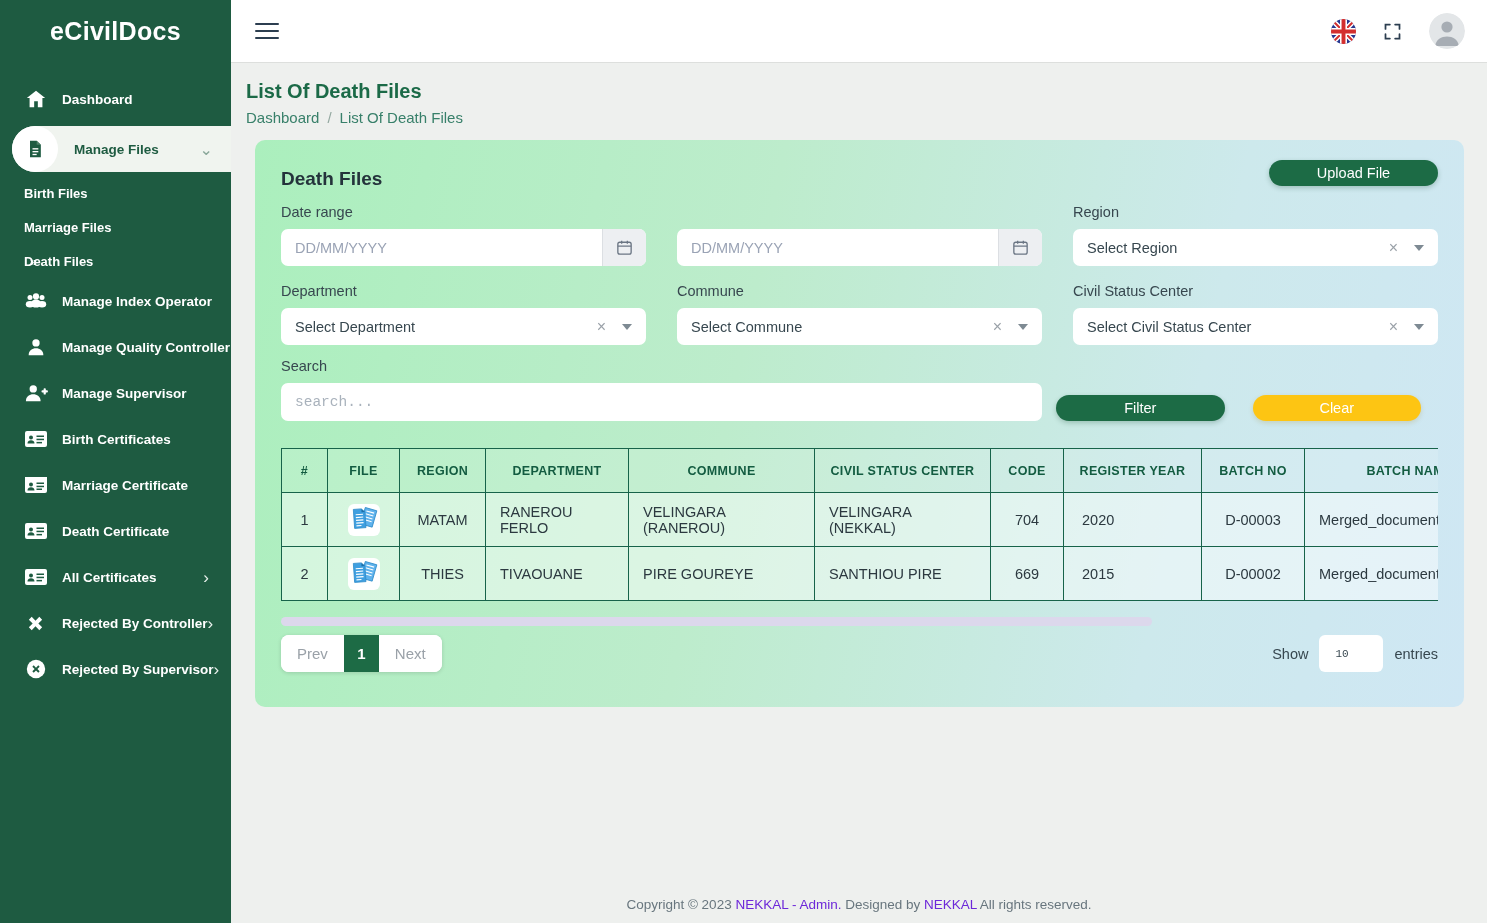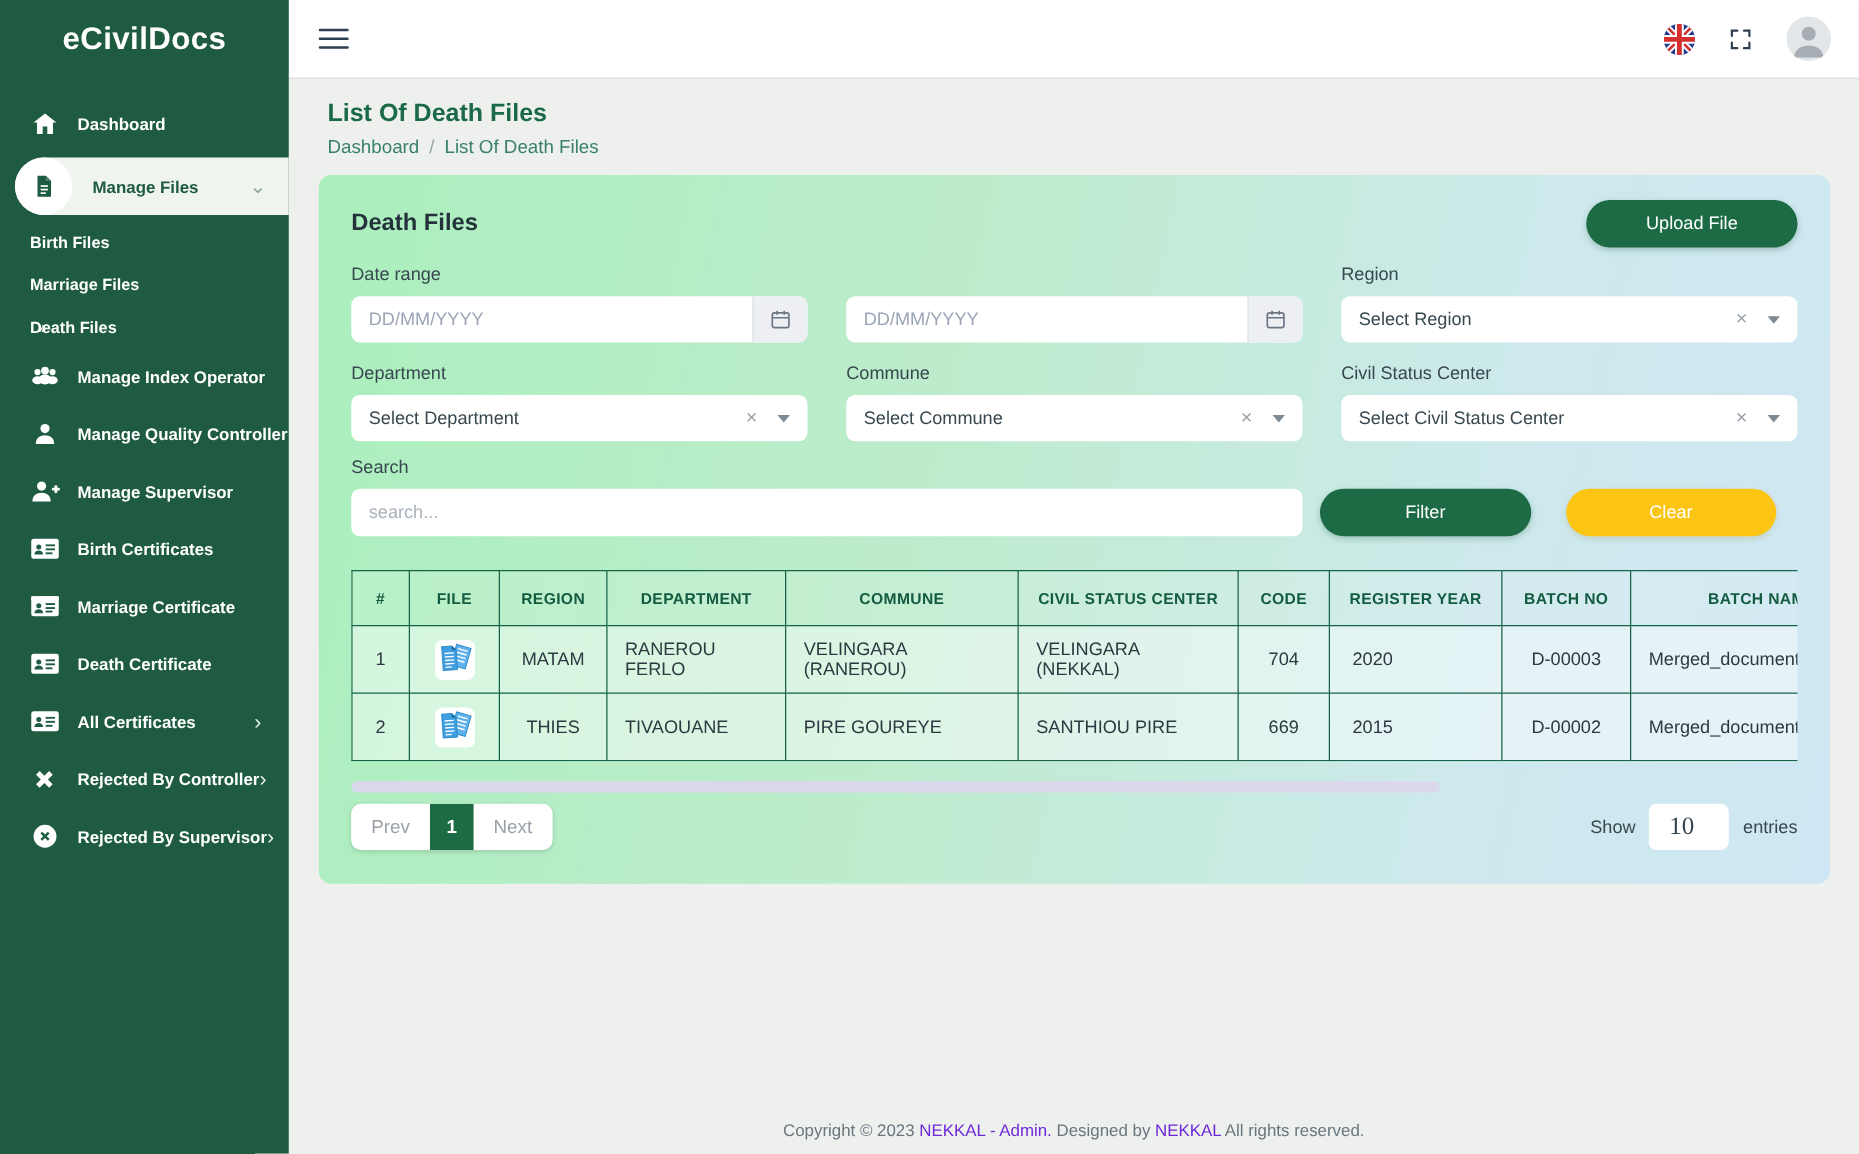--- a/index.html
+++ b/index.html
@@ -31,32 +31,32 @@
             box-shadow:0 1px 0 rgba(0,0,0,.07); display:flex; align-items:center;
             padding:0 22px 0 24px; z-index:4; }
   .hamburger { width:24px; cursor:pointer; }
   .hamburger span { display:block; height:2.6px; background:#2c3e50; border-radius:2px; margin:4.4px 0; }
   .topbar-right { margin-left:auto; display:flex; align-items:center; gap:26px; }
   .flag-btn, .fs-btn { cursor:pointer; display:flex; align-items:center; }
   .avatar { width:36px; height:36px; border-radius:50%; overflow:hidden; cursor:pointer; }
 
   
   .content { position:absolute; left:231px; top:62px; right:0; bottom:0; background:#eef0ee; }
-  .page-head { padding:18px 0 0 31px; }
+  .page-head { padding:18px 0 0 15px; }
   .page-title { font-size:20px; font-weight:bold; color:#1b6a47; }
   .breadcrumb { margin-top:6px; font-size:15px; color:#38806a; display:flex; gap:8px; align-items:center; }
   .breadcrumb .sep { color:#93a8a0; }
   .breadcrumb .bc-link { cursor:pointer; }
 
   .card { margin:14px 23px 0 24px; height:567px; border-radius:10px; padding:20px 26px 0 26px;
           background:linear-gradient(102deg,#abefbd 0%,#bdeccc 40%,#cde9ec 75%,#cfe7f4 100%); }
   .card-top { display:flex; align-items:flex-start; justify-content:space-between; }
   .card-title { font-size:19px; font-weight:bold; color:#24333b; margin-top:8px; }
 
-  .btn { height:38px; width:169px; border:none; border-radius:19px; color:#fff; font-size:14.5px;
+  .btn { height:26px; width:169px; border:none; border-radius:19px; color:#fff; font-size:14.5px;
          font-weight:500; font-family:inherit; cursor:pointer; display:flex; align-items:center; justify-content:center; }
   .btn-green { background:#1c6b45; box-shadow:0 2px 5px rgba(20,70,45,.25); }
   .btn-yellow { background:#fdc513; box-shadow:0 2px 5px rgba(160,120,0,.2); }
 
   .filters { margin-top:14px; }
   .f-grid { display:grid; grid-template-columns:365px 365px 365px; column-gap:31px; }
   .f-label { font-size:14.5px; color:#37474f; margin-bottom:9px; }
   .f-row2 { margin-top:17px; }
   .f-row3 { margin-top:13px; display:grid; grid-template-columns:761px 365px; column-gap:14px; }
 
@@ -68,21 +68,21 @@
                  display:flex; align-items:center; justify-content:center; cursor:pointer; }
 
   .select-box { height:37px; background:#fff; border-radius:7px; display:flex; align-items:center;
                 padding:0 14px; cursor:pointer;justify-content:space-between; }
   .select-box .sel-text { flex:1; font-size:14.5px; color:#37474f; }
   .select-box .sel-clear { color:#9aa1a8; font-size:16px; margin-right:16px; cursor:pointer; }
   .select-box .sel-caret { width:0; height:0; border-left:5px solid transparent;
                 border-right:5px solid transparent; border-top:6px solid #7e8a93; cursor:pointer; }
 
   .search-input { width:761px; height:38px; border:none; outline:none; border-radius:7px;
-                  padding:0 14px; font-size:14.5px; font-family:Liberation Sans, sans-serif; color:#37474f; }
+                  padding:0 14px; font-size:14.5px; font-family:Liberation Mono, monospace; color:#37474f; }
   .search-input::placeholder { color:#a9b2bc; }
   .fc-buttons { display:flex; gap:28px; align-items:flex-end; }
 
   
   .table-clip { margin-top:27px; width:1157px; overflow:hidden; }
   table { border-collapse:collapse; table-layout:fixed; width:1233px; }
   th, td { border:1px solid #17634a; }
   th { height:44px; font-size:12.5px; font-weight:bold; color:#135c41; letter-spacing:.3px;
        text-align:center; background:rgba(255,255,255,.13); }
   td { height:54px; font-size:14.5px; color:#2c3940; background:rgba(255,255,255,.47); padding:0 8px; }
@@ -97,21 +97,21 @@
   
   .table-foot { margin-top:9px; display:flex; align-items:center; }
   .pager { display:inline-flex; background:#fff; border-radius:8px; overflow:hidden;
            box-shadow:0 1px 4px rgba(0,0,0,.14); height:37px; }
   .pager .pg { display:flex; align-items:center; justify-content:center; font-size:15px;
                color:#9aa1a8; padding:0 16px; cursor:pointer; background:#fff; border:none; font-family:inherit; }
   .pager .pg.active { background:#1d6b45; color:#fff; width:35px; padding:0; font-weight:bold; }
   .show-entries { margin-left:auto; display:flex; align-items:center; gap:11px;
                   font-size:14.5px; color:#37474f;justify-content:center; }
   .entries-input { width:64px; height:37px; border:none; outline:none; border-radius:6px;
-                   padding:0 0 0 16px; font-size:20px; font-family:Liberation Serif, serif; color:#37474f; background:#fff; }
+                   padding:0 0 0 16px; font-size:11px; font-family:Liberation Mono, monospace; color:#37474f; background:#fff; }
 
   
   .footer { position:absolute; left:0; right:0; bottom:11px; text-align:center;
             font-size:13.5px; color:#68767e; }
   .footer .f-link { color:#6d28d9; cursor:pointer; }
 </style>
 </head>
 <body>
 
 <aside class="sidebar">

